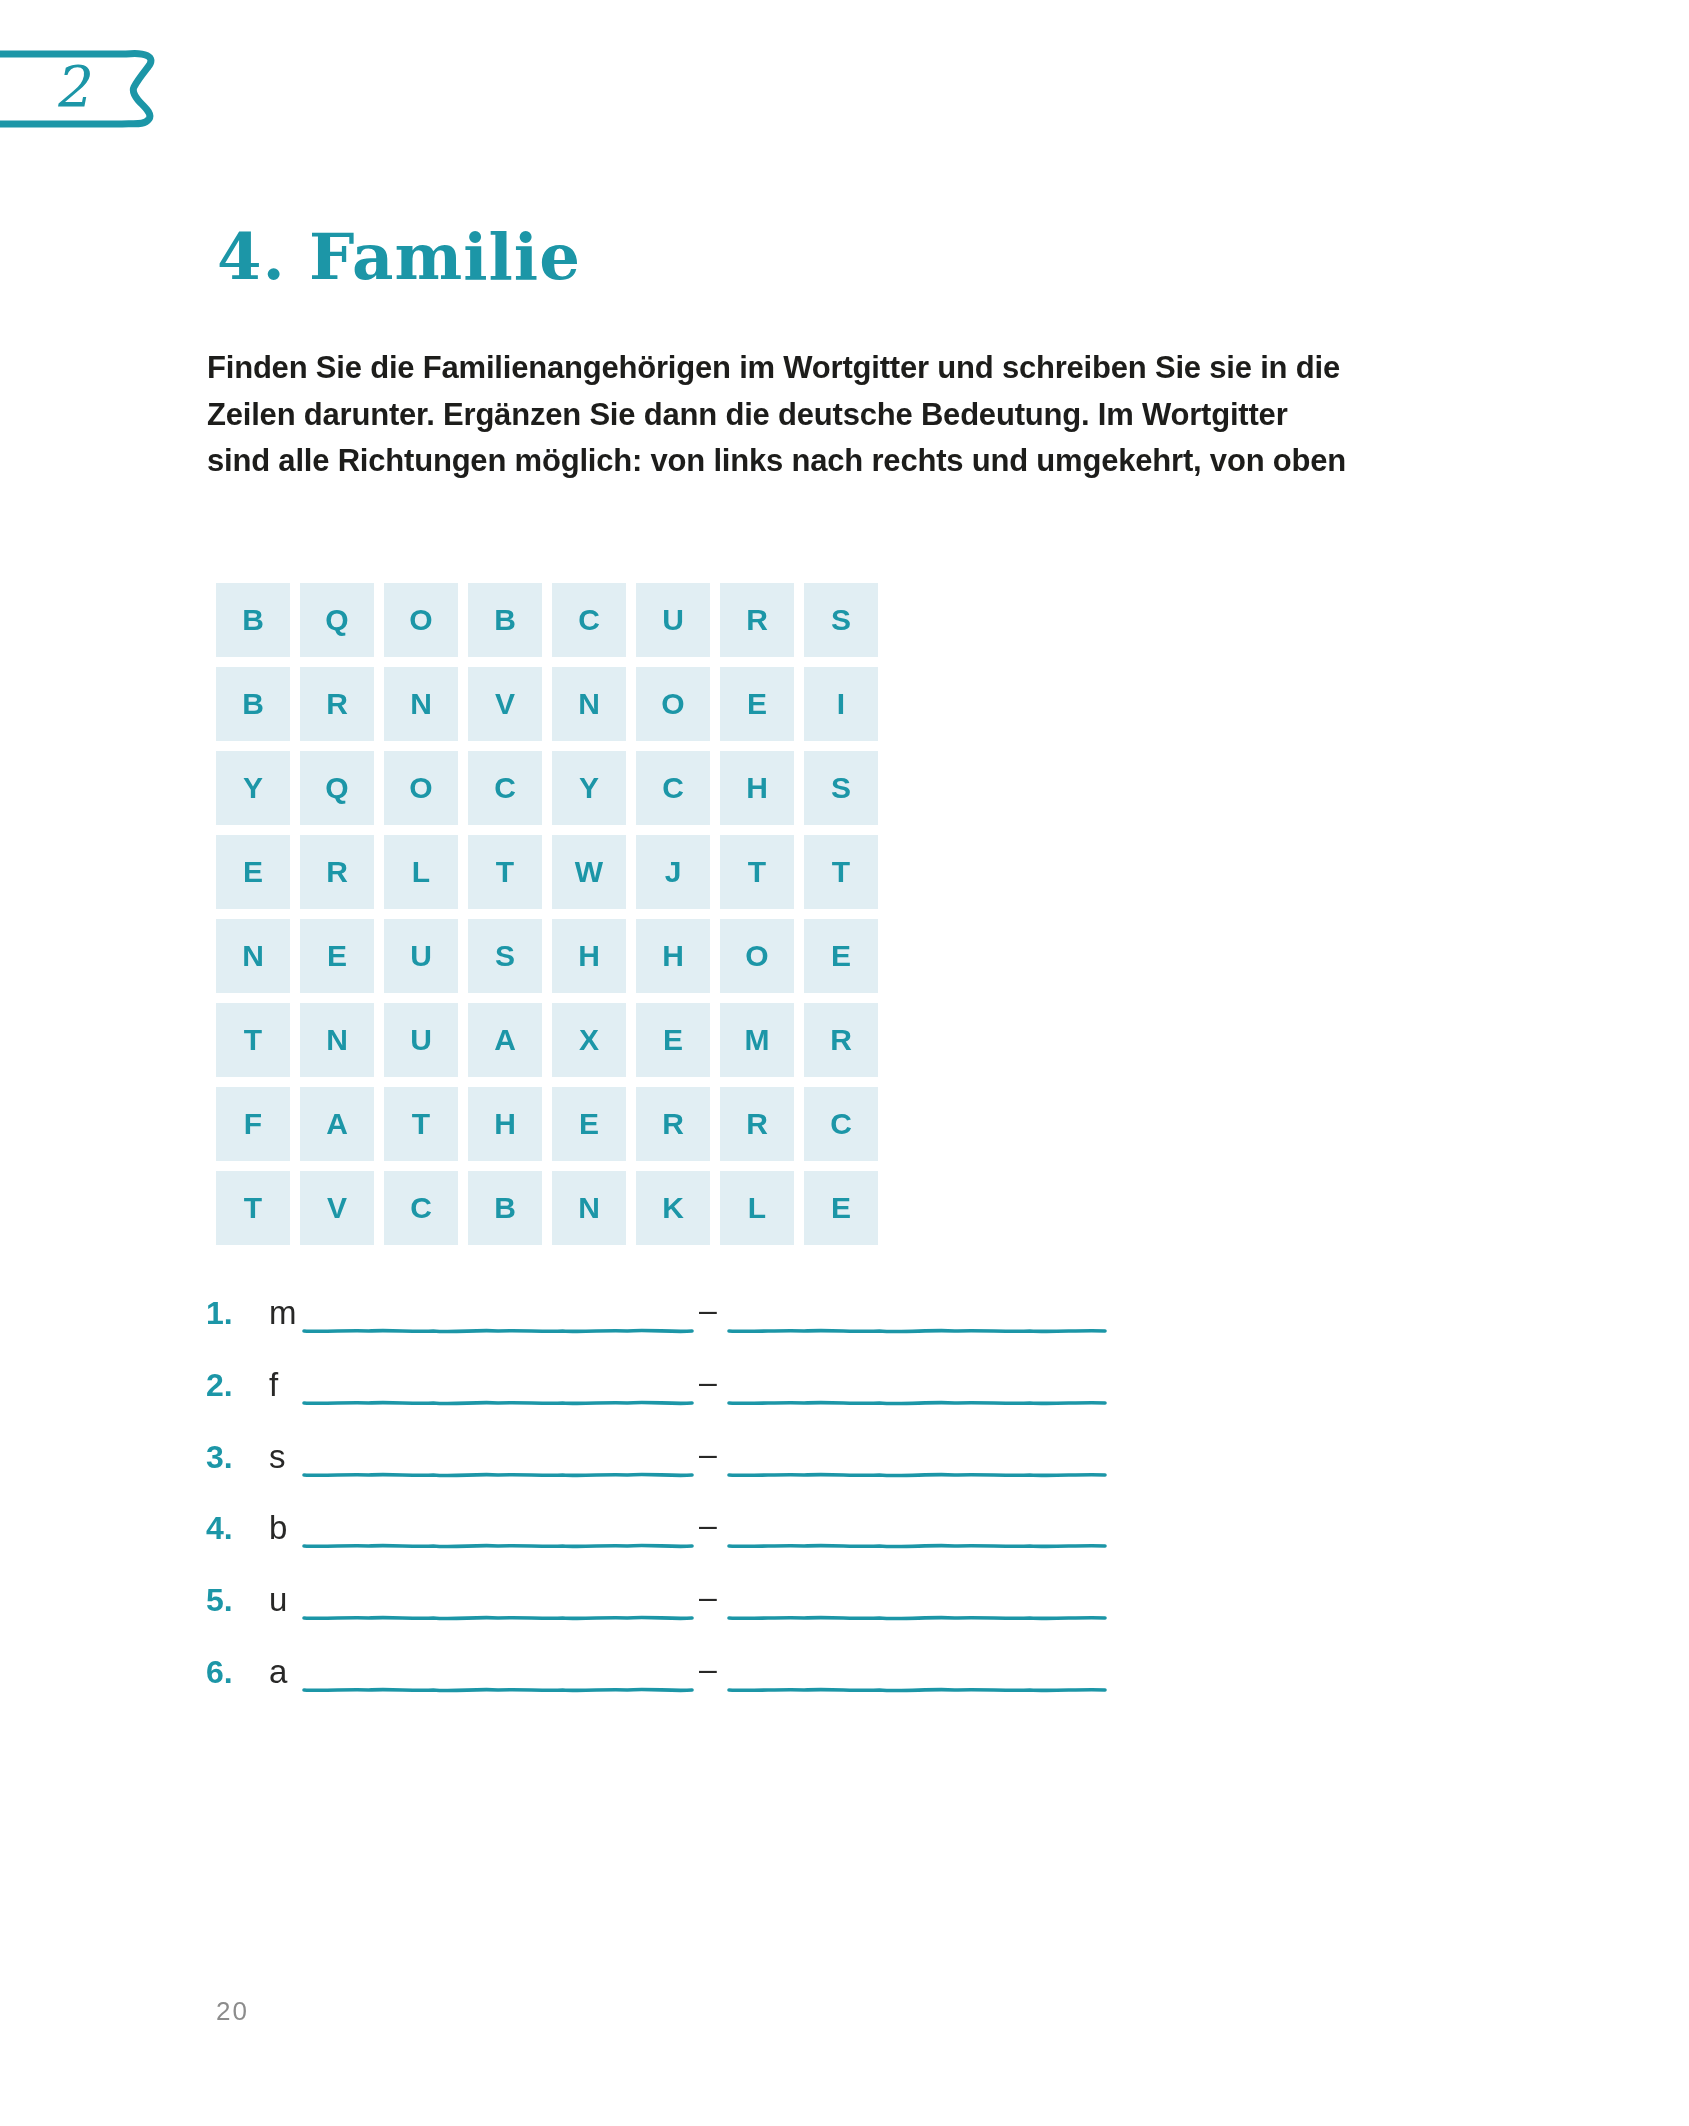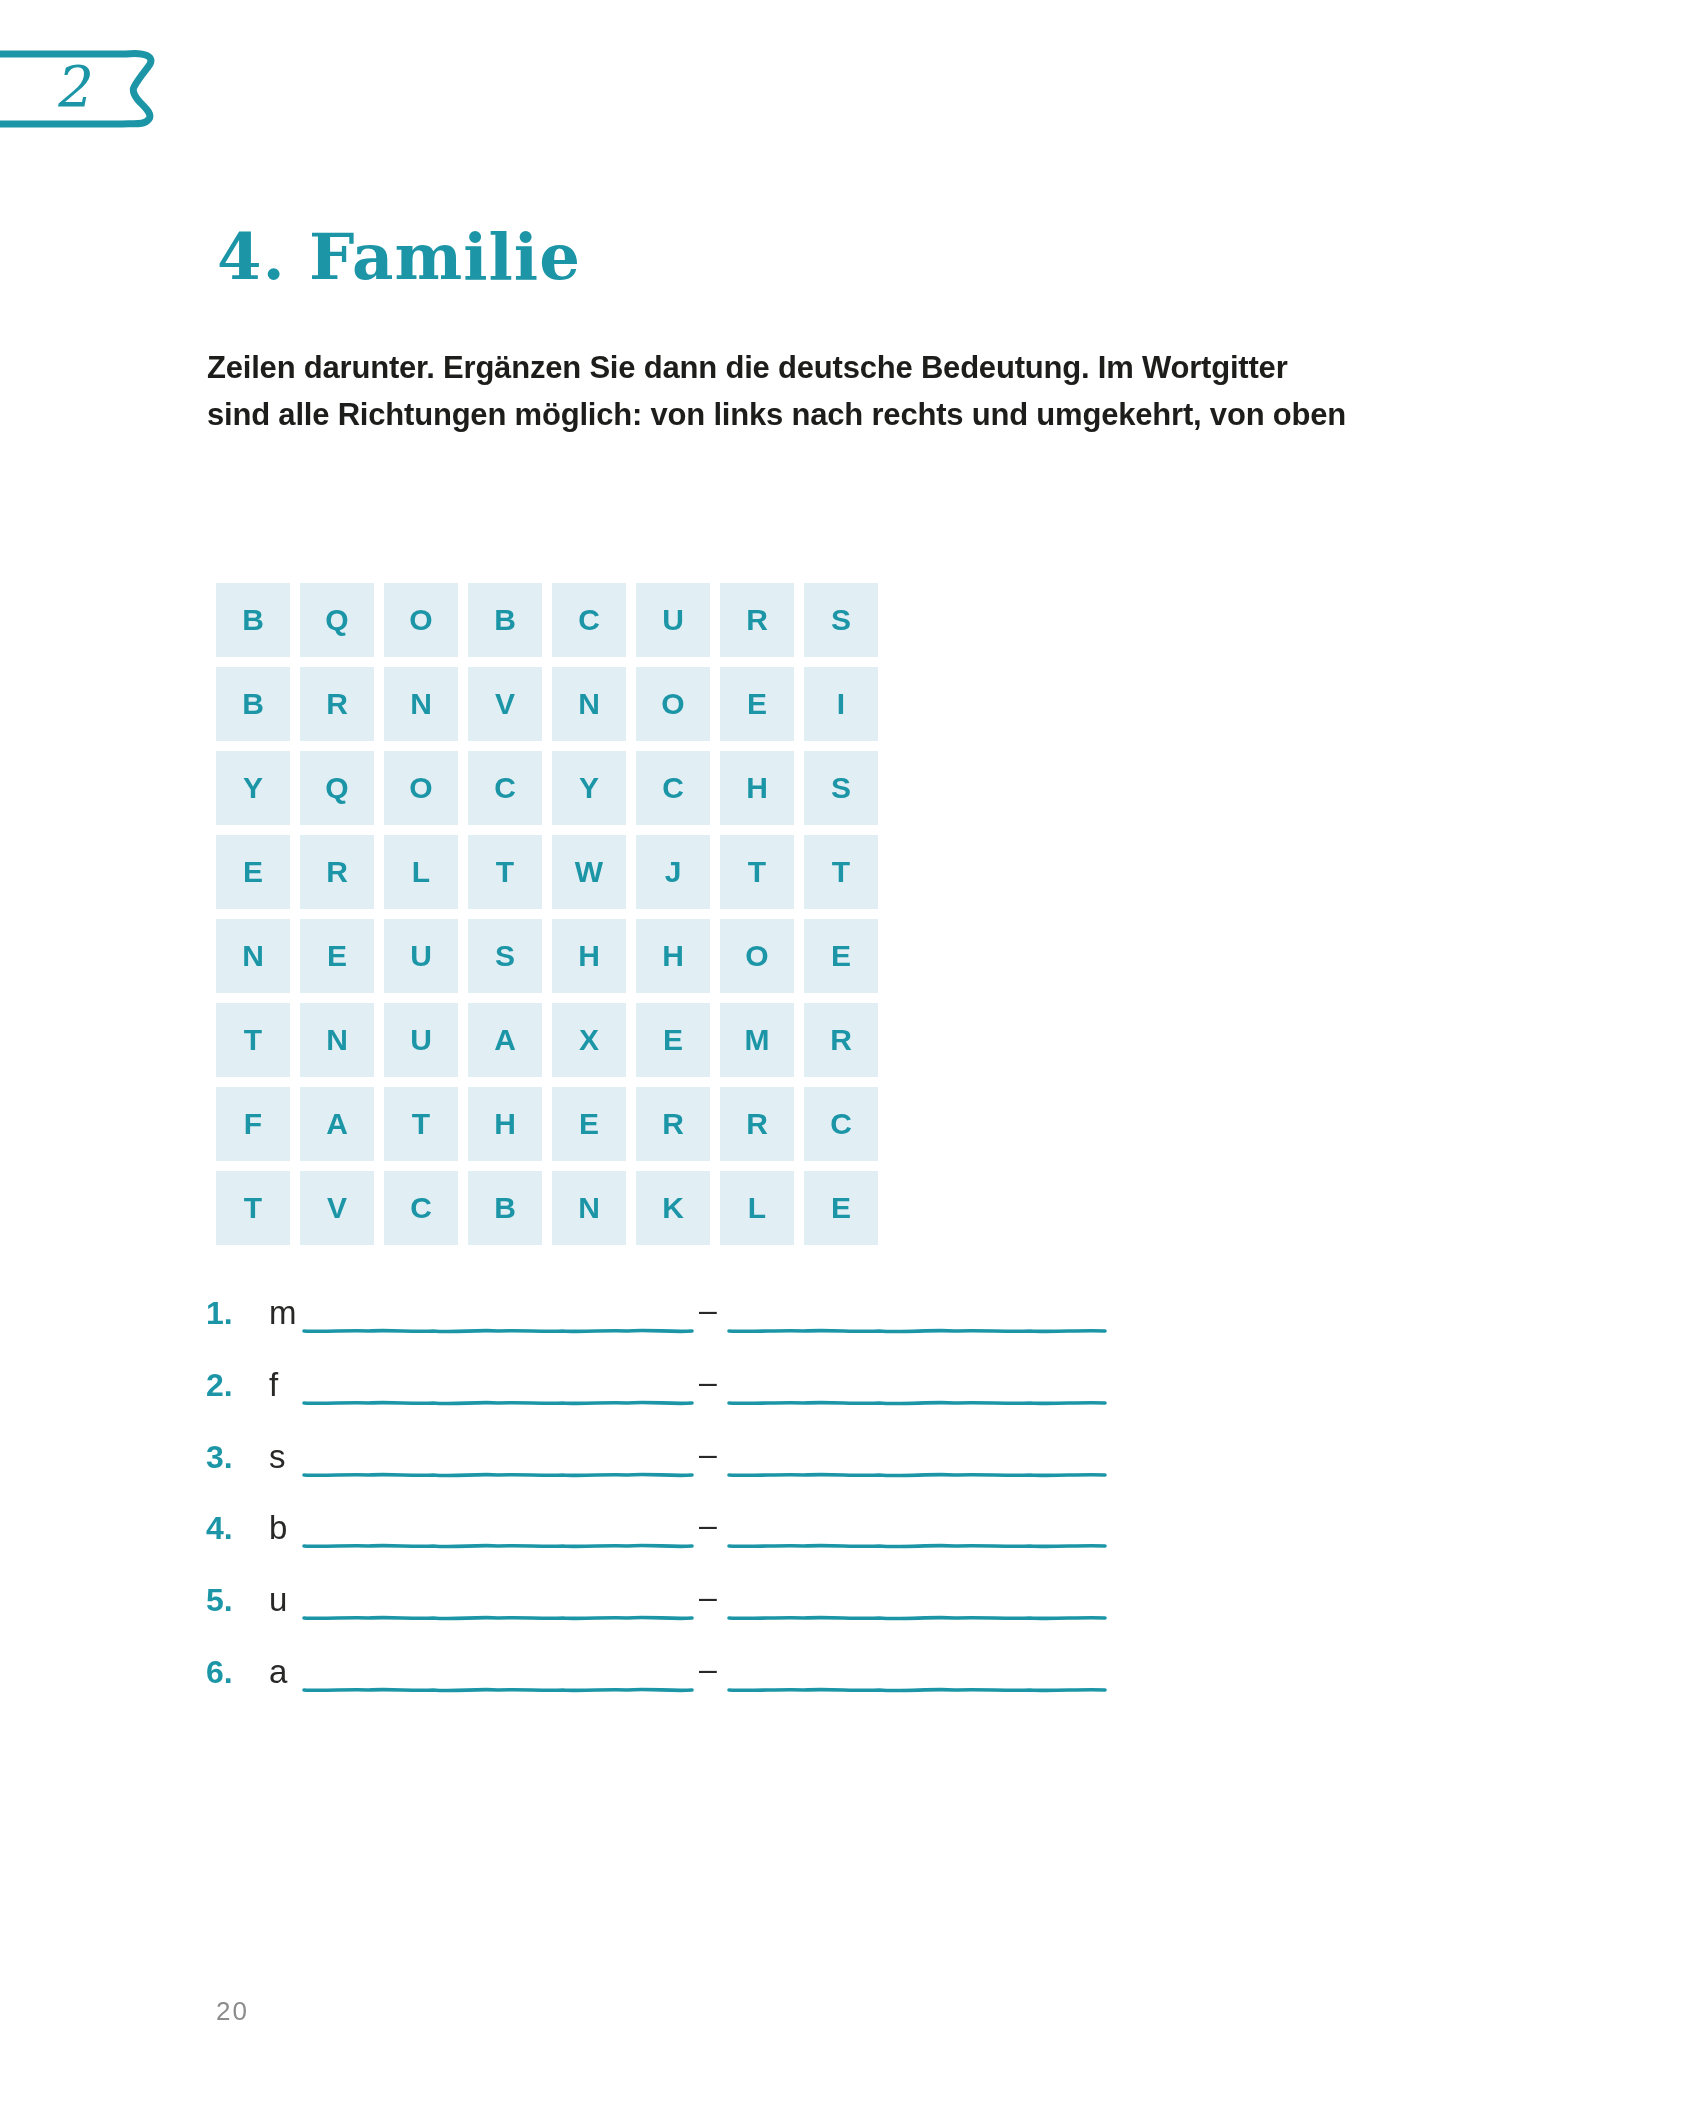--- a/index.html
+++ b/index.html
@@ -77,20 +77,21 @@
     <svg width="186" height="88" viewBox="0 0 186 88">
       <path d="M -12 8 L 132 8 C 150 6 163 10 154 21 C 147 30 143 35 140 41
                C 138 45 140 49 144 54 C 149 60 159 67 155 73 C 150 80 139 77 128 78 L -12 78" fill="none" stroke="#1c96a7" stroke-width="7" stroke-linecap="round" stroke-linejoin="round"></path>
     </svg>
     <span class="badge-num">2</span>
   </div>
 
   <h1 class="title">4. Familie</h1>
 
   <div class="instructions">
+      <div class="instr-line">Finden Sie die Familienangehörigen im Wortgitter und schreiben Sie sie in die</div>
       <div class="instr-line">Zeilen darunter. Ergänzen Sie dann die deutsche Bedeutung. Im Wortgitter</div>
       <div class="instr-line">sind alle Richtungen möglich: von links nach rechts und umgekehrt, von oben</div>
     </div>
 
   <div class="wordgrid">
       <div class="cell">
         <span>B</span>
       </div>
       <div class="cell">
         <span>Q</span>

